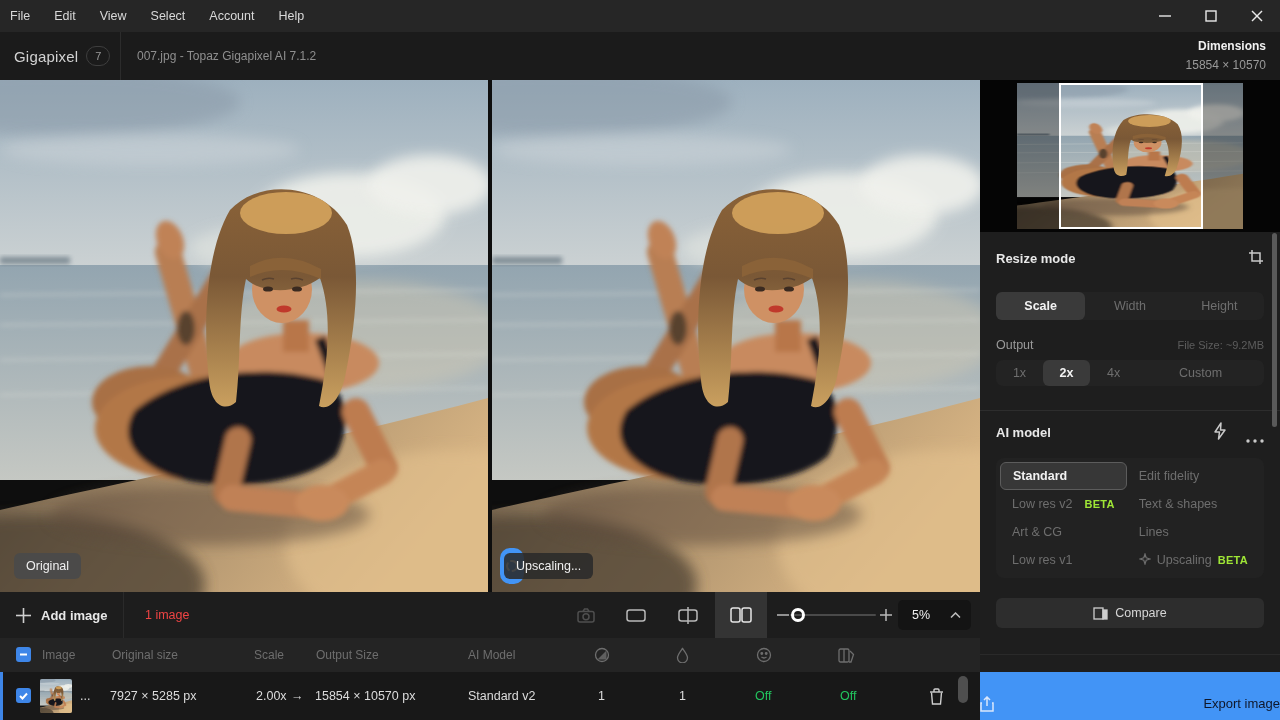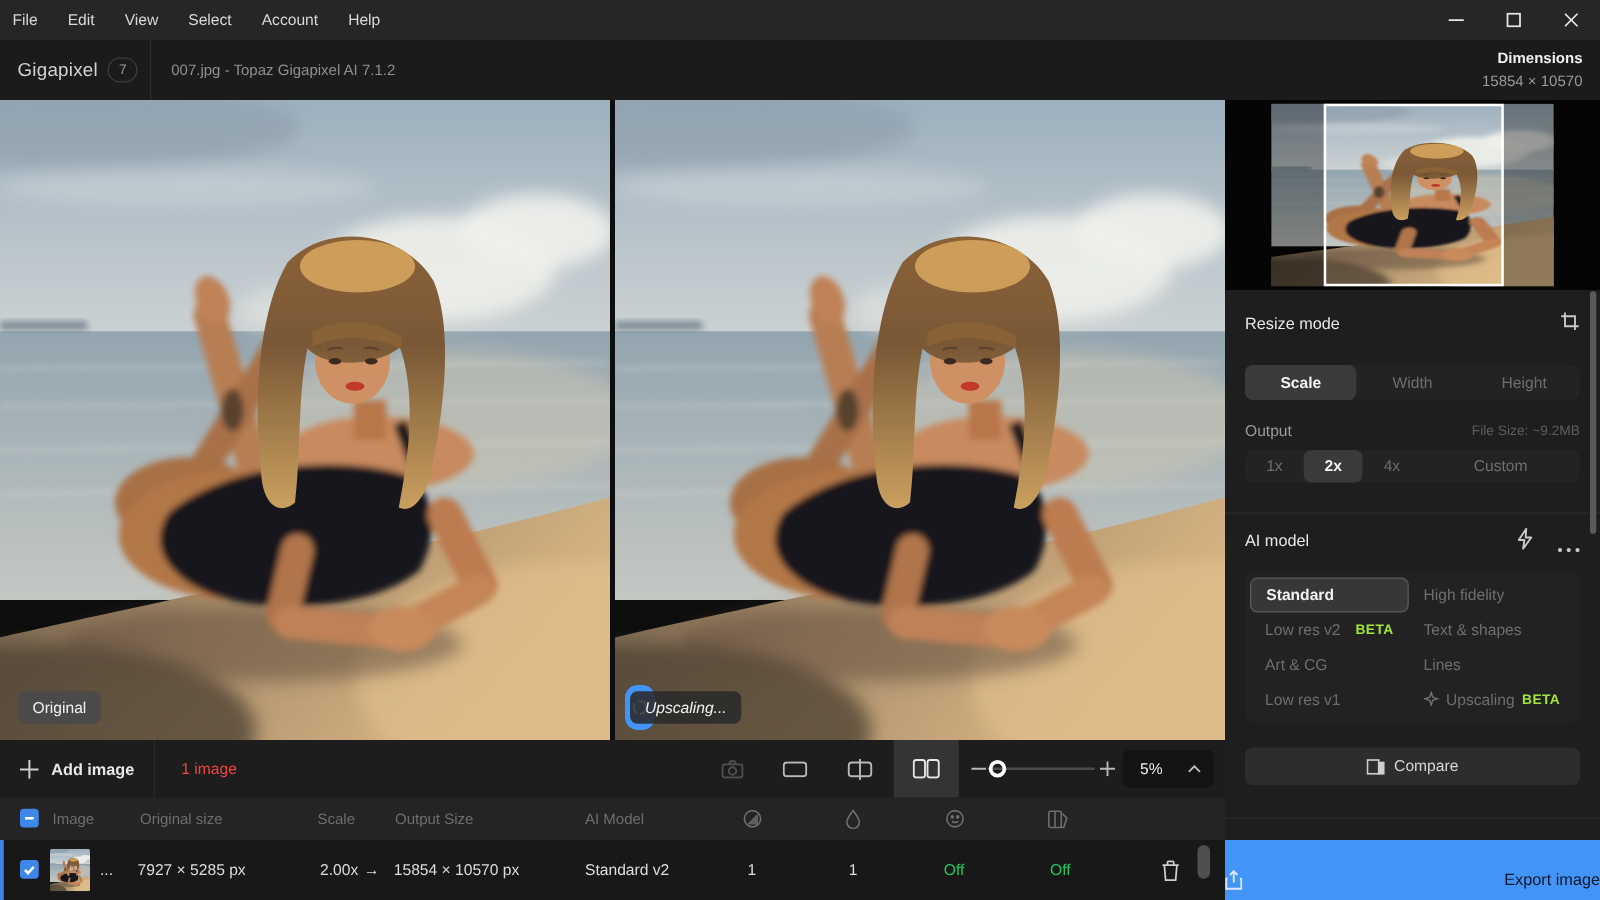--- a/index.html
+++ b/index.html
@@ -31,33 +31,33 @@
 
   
   .canvas { position:absolute; left:0; top:80px; width:980px; height:512px; background:#0e0e0e; }
   .pane { position:absolute; top:0; width:488px; height:512px; overflow:hidden; }
   .pane-left { left:0; }
   .pane-right { left:492px; }
   .pane svg.photo { display:block; }
   .chip { position:absolute; background:rgba(74,74,74,.92); color:#f0f0f0; font-size:12.5px;
     border-radius:6px; padding:7px 12px; line-height:1; }
   .chip-original { left:14px; bottom:13px; }
-  .upscaling-wrap { position:absolute; left:8px; bottom:8px; display:flex; align-items:center;font-style:italic; }
+  .upscaling-wrap { position:absolute; left:8px; bottom:8px; display:flex; align-items:center; }
   .spinner-tile { width:24px; height:36px; background:#4294f6; border-radius:10px;
     display:flex; align-items:center; justify-content:center; }
   .chip-upscaling { background:rgba(42,42,42,.88); margin-left:4px; }
 
   
   .right-panel { position:absolute; left:980px; top:80px; width:300px; height:640px; background:#1e1e1e; }
   .navigator { position:absolute; left:0; top:0; width:300px; height:152px; background:#050505; overflow:hidden; }
   .nav-thumb { position:absolute; left:37px; top:3px; width:226px; height:146px; }
   .nav-dim { position:absolute; top:3px; height:146px; background:rgba(0,0,0,.35); }
   .nav-rect { position:absolute; left:79px; top:3px; width:144px; height:146px; border:2px solid #fff; }
 
-  .section-label { position:absolute; color:#e8e8e8; font-size:13px; font-weight:normal; left:16px; }
+  .section-label { position:absolute; color:#e8e8e8; font-size:13px; font-weight:bold; left:16px; }
   .panel-icon { position:absolute; }
   .panel-icon svg { stroke:#c9c9c9; fill:none; stroke-width:1.5; }
 
   .seg { position:absolute; left:16px; width:268px; background:#232323; border-radius:7px; display:flex; }
   .seg3 { top:212px; height:28px; }
   .seg-item { flex:1; display:flex; align-items:center; justify-content:center; color:#6e6e6e; font-size:12.5px; border-radius:6px; }
   .seg-item.active { background:#3a3a3a; color:#f2f2f2; font-weight:bold; }
 
   .output-label { position:absolute; left:16px; top:258px; color:#9a9a9a; font-size:12.5px; }
   .file-size { position:absolute; right:16px; top:259px; color:#5d5d5d; font-size:11px; }
@@ -314,21 +314,21 @@
             <circle cx="16" cy="2" r="1.7"></circle>
           </g>
         </svg>
     </div>
 
     <div class="model-grid">
       <div class="model-cell active">
           <span>Standard</span>
         </div>
       <div class="model-cell">
-          <span>High fidelity</span>
+          <span>Edit fidelity</span>
         </div>
       <div class="model-cell">
           <span>Low res v2</span>
           <span class="beta">BETA</span>
         </div>
       <div class="model-cell">
           <span>Text &amp; shapes</span>
         </div>
       <div class="model-cell">
           <span>Art &amp; CG</span>

